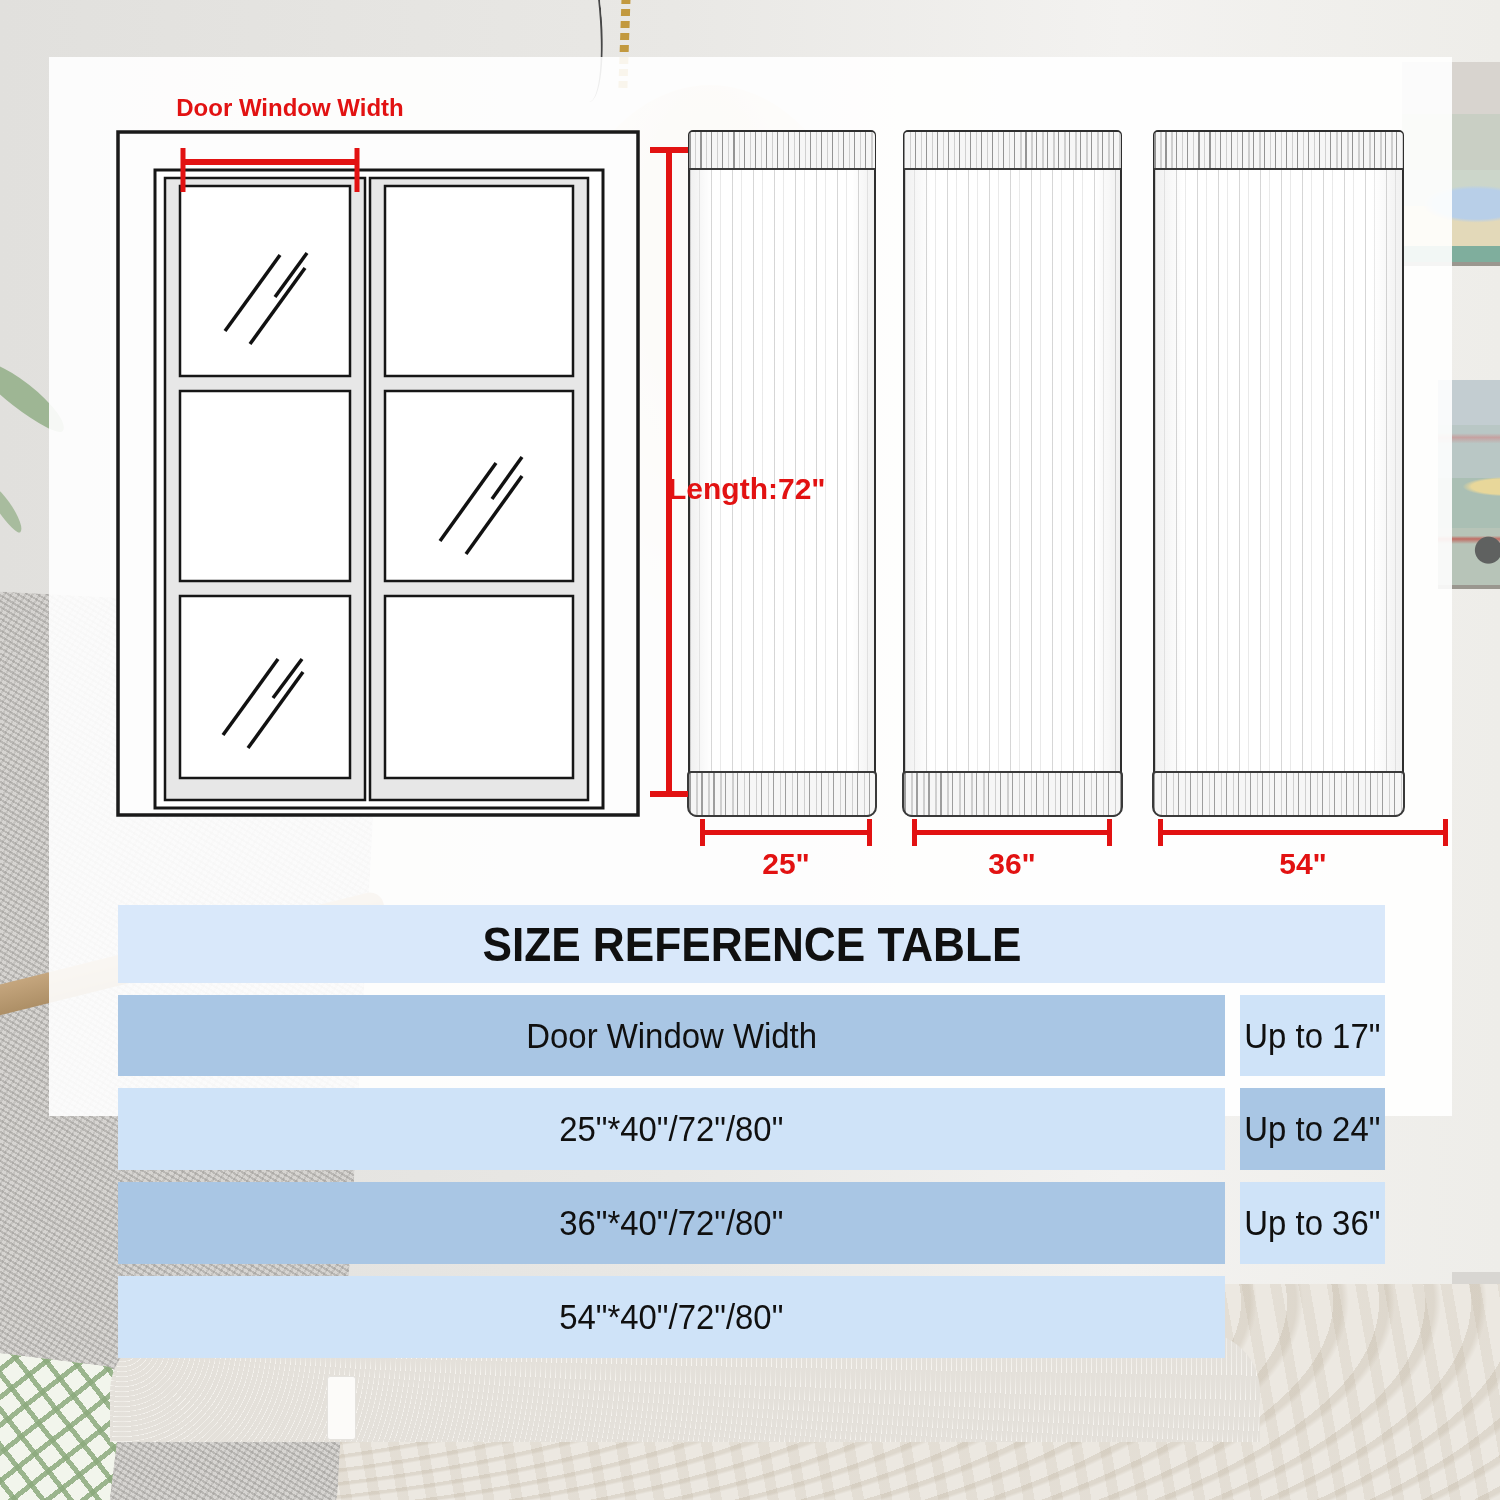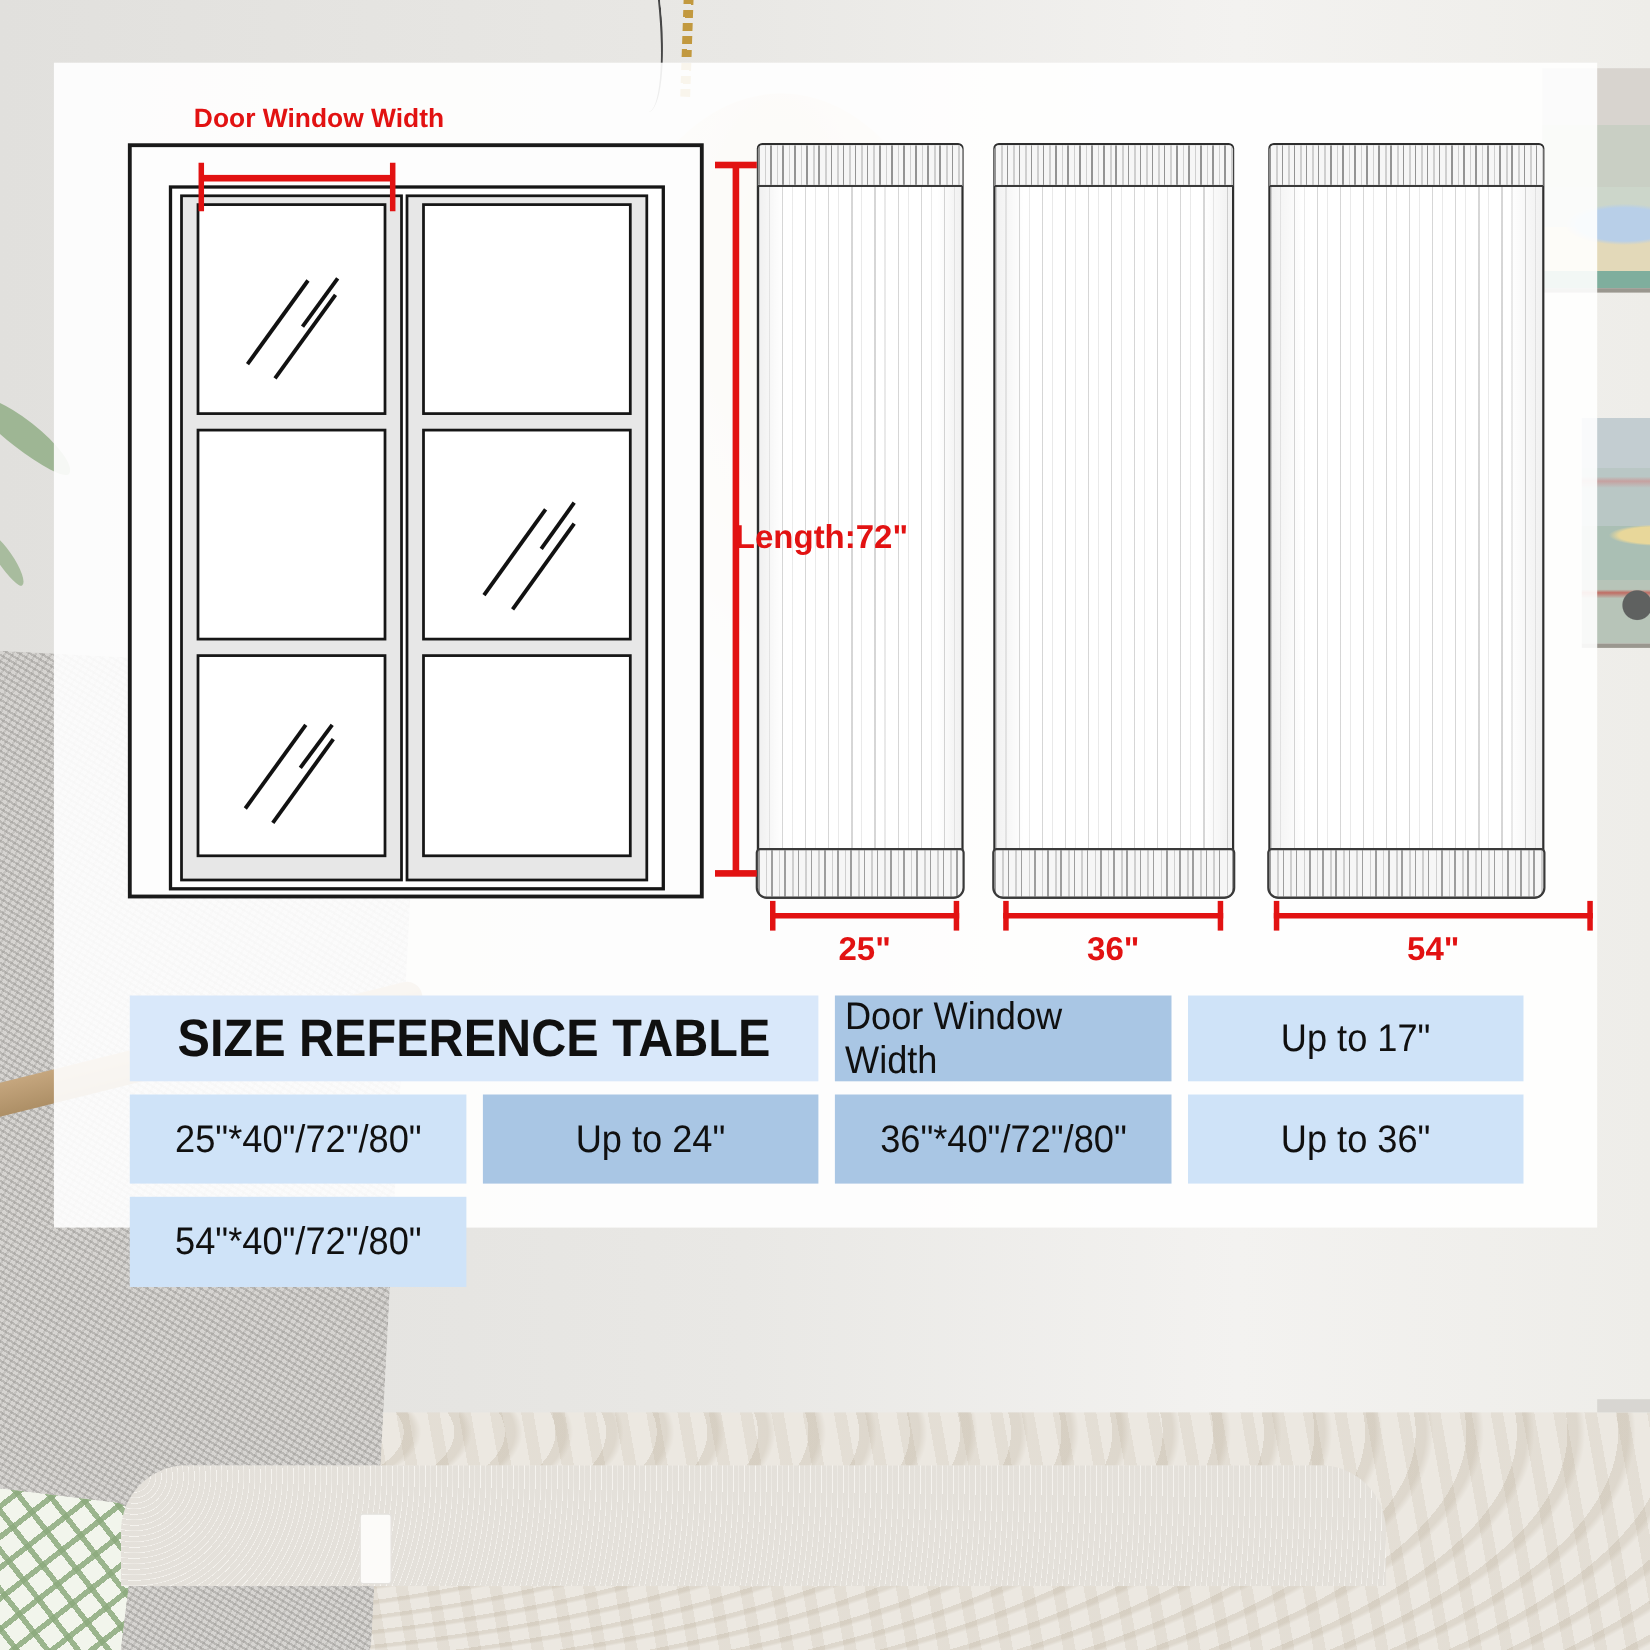--- a/index.html
+++ b/index.html
@@ -116,21 +116,21 @@
   
   .hmeasure{position:absolute;top:773px;height:5px;background:#e21212;z-index:3;}
   .hmeasure::before,.hmeasure::after{content:"";position:absolute;top:-11px;width:5px;height:27px;background:#e21212;}
   .hmeasure::before{left:0}.hmeasure::after{right:0}
   .m1{left:651px;width:172px;} .m2{left:863px;width:200px;} .m3{left:1109px;width:290px;}
   .wlabel{top:790px;font-size:30px;}
   .w1{left:651px;width:172px;} .w2{left:863px;width:200px;} .w3{left:1109px;width:290px;}
   
   .size-table{
     position:absolute;left:69px;top:848px;width:1267px;z-index:2;
-    display:grid;grid-template-columns:1fr 1fr 1fr 1fr;grid-template-rows:78px 81px 82px 82px 82px;
+    display:grid;grid-template-columns:1fr;grid-template-rows:78px 81px 82px 82px 82px;
     row-gap:12px;column-gap:15px;
   }
   .t-title{grid-column:1/3;background:#d9e8fa;display:flex;align-items:center;justify-content:center;}
   .t-title span{font-size:48px;font-weight:700;color:#101010;transform:scaleX(.92);letter-spacing:0;}
   .t-cell{display:flex;align-items:center;justify-content:center;}
   .t-cell span{font-size:35px;color:#101010;transform:scaleX(.94);}
   .t-head{background:#a9c6e4;} .t-med{background:#a9c6e4;} .t-light{background:#cfe3f8;}
 </style>
 </head>
 <body>

